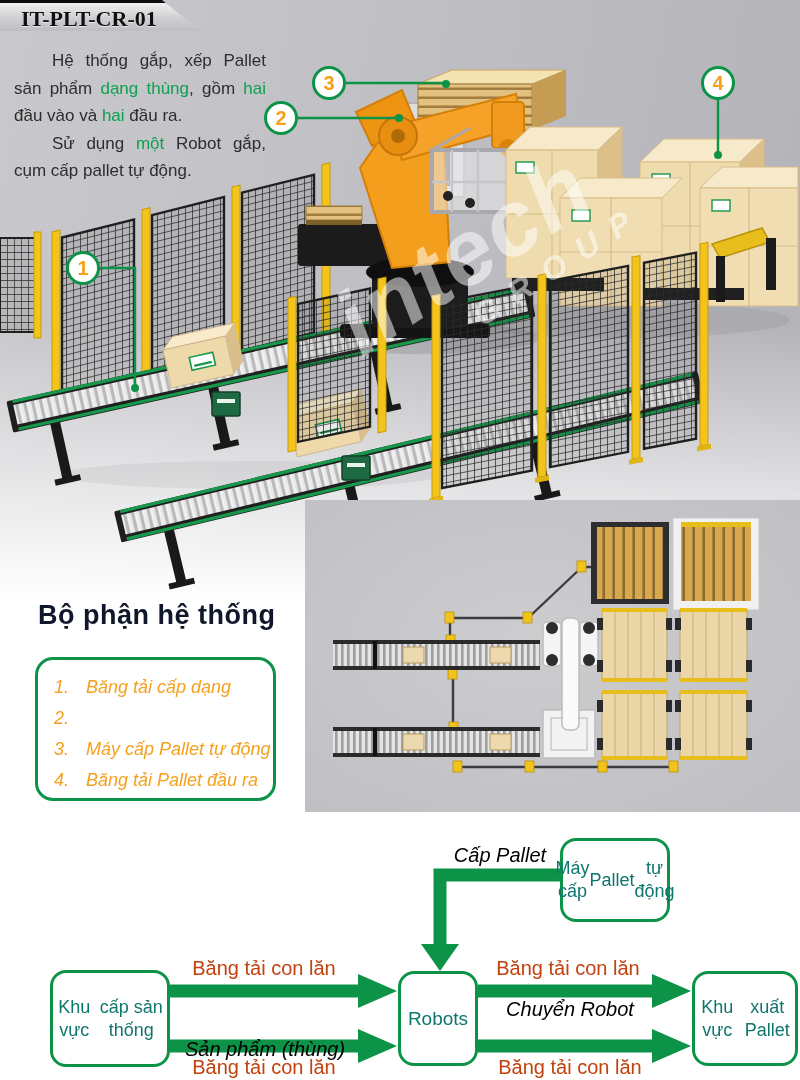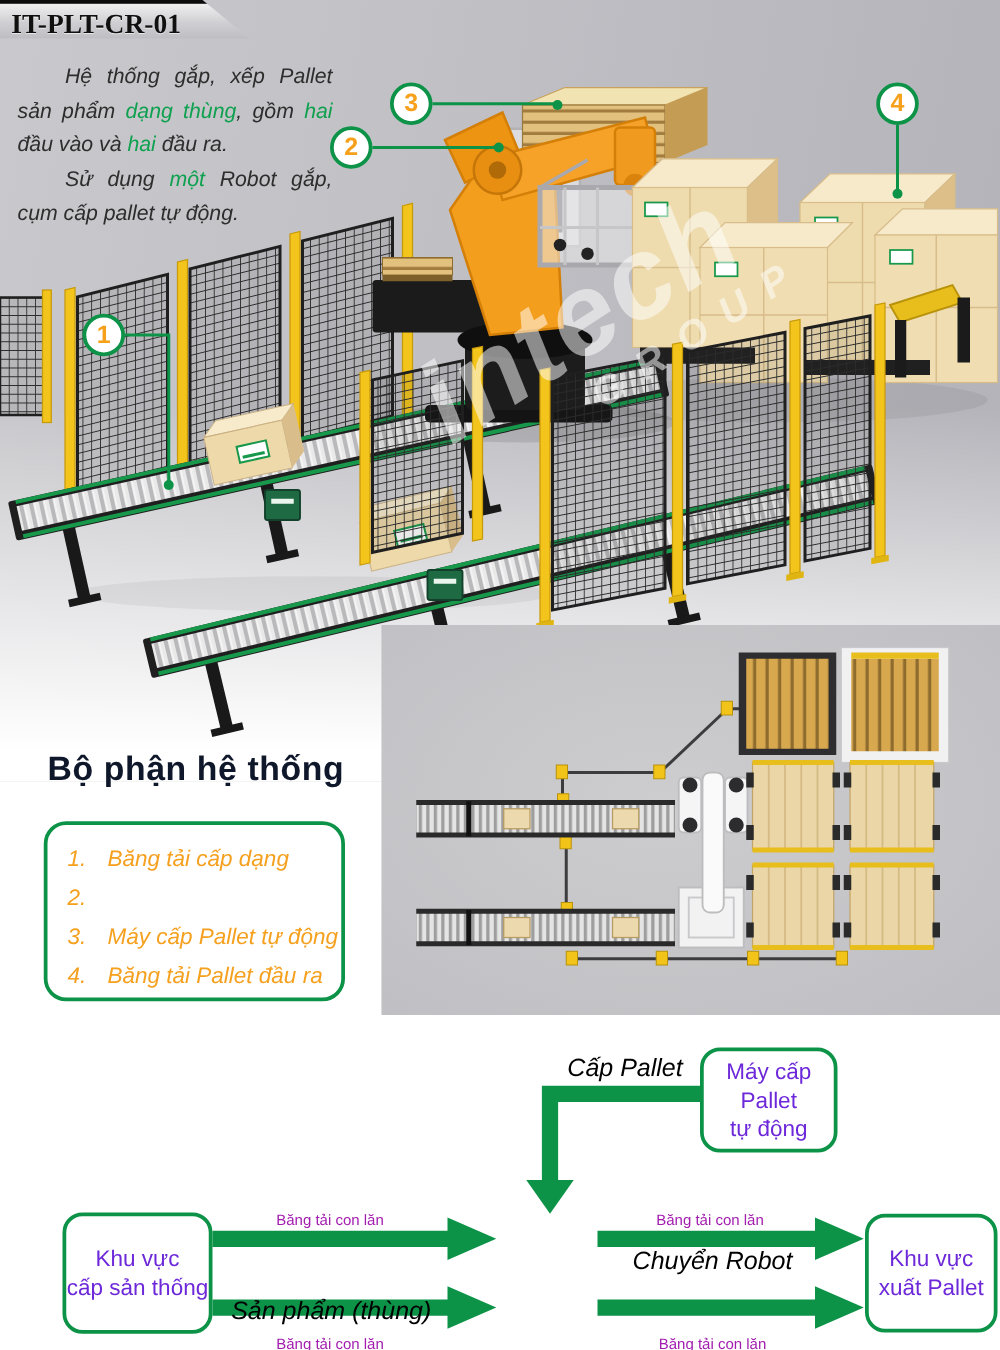--- a/index.html
+++ b/index.html
@@ -10,28 +10,28 @@
   
   .render-bg{left:0;top:0;width:800px;height:625px;
     background:
       linear-gradient(180deg, rgba(255,255,255,0) 52%, #ffffff 96%),
       linear-gradient(100deg, #c9c9cd 0%, #c0c0c5 40%, #b2b2b8 100%);}
 
   
   .badge{left:0;top:0;width:200px;height:31px;
     background:linear-gradient(180deg,#efefef 0%,#cfcfd3 55%,#bdbdc2 100%);
     clip-path:polygon(0 0,81% 0,100% 100%,0 100%);
-    border-top:3px solid #0b0b0b;box-sizing:border-box;}
+    border-top:3px solid #0b0b0b;box-sizing:border-box;padding-left:12px;}
   .badge span{display:block;padding:3px 0 0 9px;
     font-family:"Liberation Serif", serif;font-weight:700;font-size:22px;color:#101010;
     text-shadow:0 1px 0 rgba(255,255,255,.6);}
 
   
   .intro{left:14px;top:47px;width:252px;color:#2d2d2d;
-    font-style:italic;font-size:17px;line-height:27.5px;text-align:justify;}
+    font-size:17px;line-height:27.5px;text-align:justify;}
   .intro p{margin:0;text-indent:38px;}
   .grn{color:#0fa14f;}
 
   
   .callout{width:34px;height:34px;border-radius:50%;background:#ffffff;
     border:3px solid #0d9348;box-sizing:border-box;display:flex;align-items:center;justify-content:center;
     font-weight:700;font-size:20px;color:#f7a01b;}
 
   
   .watermark{left:258px;top:208px;width:430px;text-align:center;
@@ -43,23 +43,23 @@
   
   .sys-head{left:38px;top:600px;font-size:27px;font-weight:700;color:#0f172a;letter-spacing:.5px;}
   .sys-list{left:35px;top:657px;width:241px;height:144px;border:3px solid #0d9348;border-radius:18px;
     background:#ffffff;box-sizing:border-box;padding:12px 6px 8px 16px;}
   .sys-item{display:flex;height:31px;align-items:center;
     font-style:italic;font-size:18px;color:#f5a01e;white-space:nowrap;}
   .sys-item .num{width:32px;flex:0 0 32px;}
 
   
   .fbox{border:3.5px solid #0d9348;border-radius:16px;background:#ffffff;box-sizing:border-box;
-    display:flex;flex-direction:column;align-items:center;justify-content:center;
-    color:#6d28d9;font-size:18px;line-height:23px;text-align:center;}
-  .flabel{color:#a21caf;font-size:12px;white-space:nowrap;transform:translateX(-50%);margin-top:12px;}
+    display:flex;flex-direction:row;align-items:center;justify-content:center;
+    color:#0f766e;font-size:18px;line-height:23px;text-align:center;}
+  .flabel{color:#c2410c;font-size:20px;white-space:nowrap;transform:translateX(-50%);}
   .folabel{color:#000000;font-size:20px;font-style:italic;white-space:nowrap;transform:translateX(-50%);}
 </style>
 </head>
 <body>
 
 <div class="stage">
 
   <div class="abs render-bg"></div>
 
   <svg class="abs" style="left:0;top:0" width="800" height="625" viewBox="0 0 800 625">
@@ -460,20 +460,23 @@
       <polygon points="358,199 358,233 397,216"></polygon>
       <polygon points="652,144 652,178 691,161"></polygon>
       <polygon points="652,199 652,233 691,216"></polygon>
     </g>
   </svg>
 
   <div class="abs fbox" style="left:50px;top:970px;width:120px;height:97px">
     <div>Khu vực</div>
     <div>cấp sản thống</div>
   </div>
+  <div class="abs fbox" style="left:398px;top:971px;width:80px;height:95px;font-size:19px">
+    <div>Robots</div>
+  </div>
   <div class="abs fbox" style="left:692px;top:971px;width:106px;height:95px">
     <div>Khu vực</div>
     <div>xuất Pallet</div>
   </div>
   <div class="abs fbox" style="left:560px;top:838px;width:110px;height:84px">
     <div>Máy cấp</div>
     <div>Pallet</div>
     <div>tự động</div>
   </div>
 

